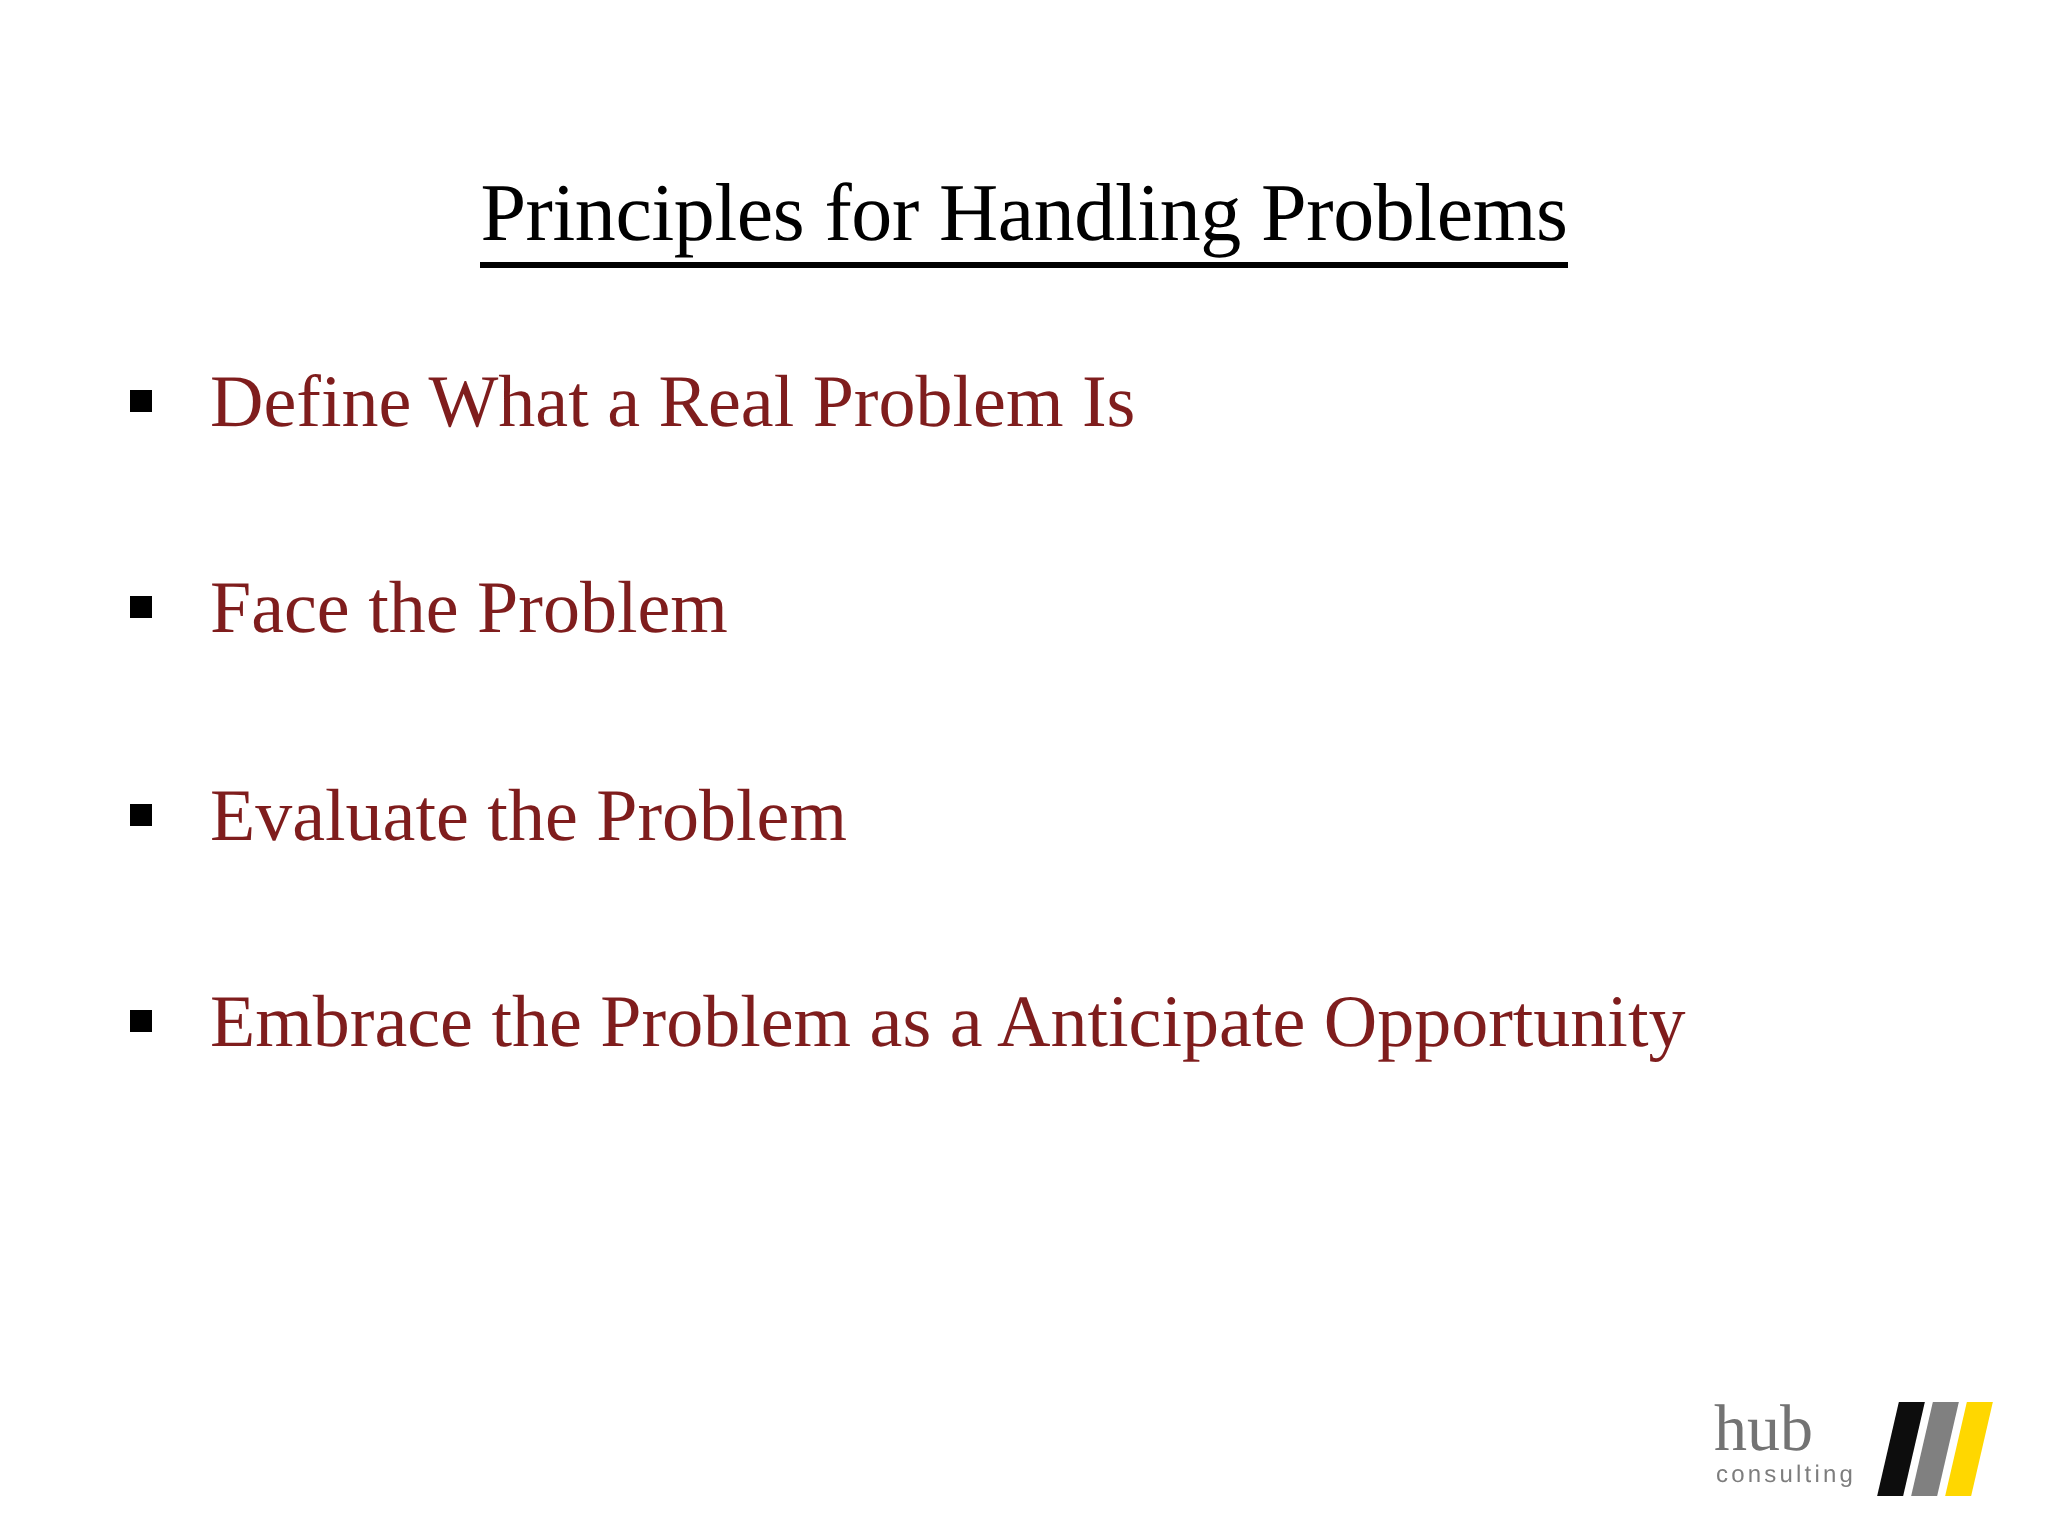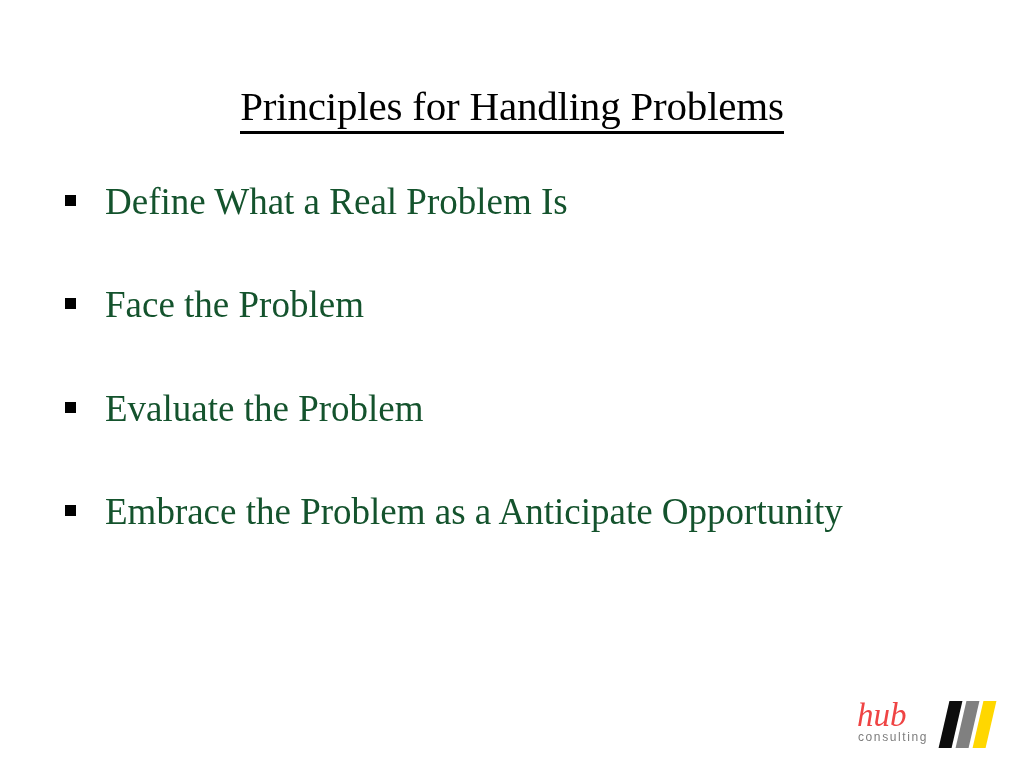--- a/index.html
+++ b/index.html
@@ -53,21 +53,21 @@
     margin: 0;
     padding: 0;
   }
   .bullet-item {
     position: relative;
     padding-left: 43px;
     margin-bottom: 56px;
     font-family: "Liberation Serif", "DejaVu Serif", serif;
     font-size: 37px;
     line-height: 1.28;
-    color: #14532d;
+    color: #7f1d1d;
   }
   .bullet-item:last-child {
     margin-bottom: 0;
   }
   .bullet-item .marker {
     position: absolute;
     left: 3px;
     top: 17px;
     width: 11px;
     height: 11px;
@@ -90,23 +90,22 @@
     position: absolute;
     left: 0;
     top: 0;
     width: 86px;
   }
   .logo-word {
     display: block;
     font-family: "Liberation Serif", "DejaVu Serif", serif;
     font-size: 33px;
     line-height: 30px;
-    color: #ef4444;
+    color: #737373;
     letter-spacing: 0px;
-    font-style: italic;
   }
   .logo-sub {
     display: block;
     font-family: "Liberation Sans", "DejaVu Sans", sans-serif;
     font-size: 12px;
     line-height: 13px;
     letter-spacing: 1.6px;
     color: #7d7d7d;
     margin-top: 1px;
     margin-left: 1px;

